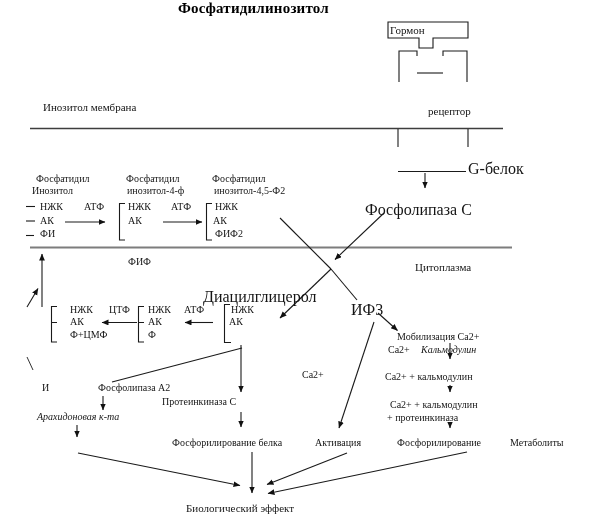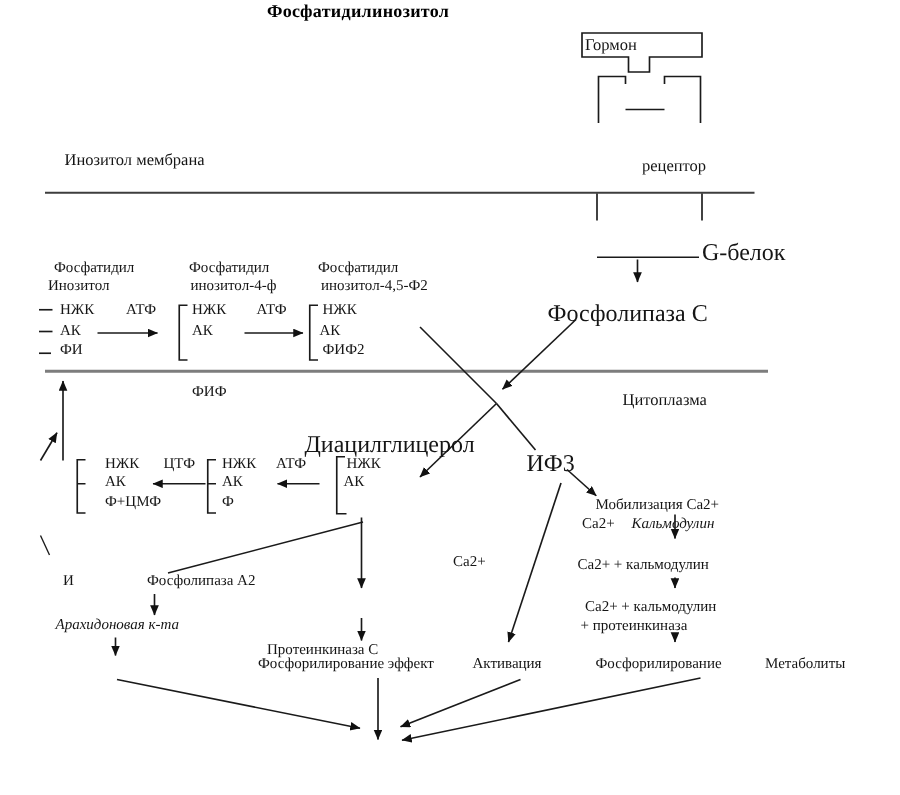--- a/index.html
+++ b/index.html
@@ -4,21 +4,21 @@
 <style>
   html,body{margin:0;padding:0;background:#fff;}
   #canvas{
     position:relative;width:600px;height:530px;background:#ffffff;
     font-family:"Liberation Serif", serif;color:#111;overflow:hidden;
   }
   .lbl{position:absolute;font-size:10px;line-height:1.12;white-space:nowrap;color:#151515;}
   .lbl.md{font-size:16px;}
   .lbl.lg{font-size:11px;}
   .title{
-    position:absolute;left:178px;top:0px;font-size:12px;font-weight:bold;
+    position:absolute;left:178px;top:0px;font-size:15px;font-weight:bold;
     letter-spacing:0.2px;white-space:nowrap;color:#000;
   }
   svg{position:absolute;left:0;top:0;}
 </style>
 </head>
 <body>
 
 <div id="canvas">
 
   <svg width="600" height="530" viewBox="0 0 600 530">
@@ -148,17 +148,18 @@
   <span class="lbl" style="left:390px;top:399px;">Са2+ + кальмодулин</span>
   <span class="lbl" style="left:387px;top:412px;">+ протеинкиназа</span>
   <span class="lbl" style="left:397px;top:437px;">Фосфорилирование</span>
   <span class="lbl" style="left:510px;top:437px;">Метаболиты</span>
   <span class="lbl" style="left:302px;top:369px;">Са2+</span>
   <span class="lbl" style="left:315px;top:437px;">Активация</span>
 
   <span class="lbl" style="left:42px;top:382px;">И</span>
   <span class="lbl" style="left:98px;top:382px;">Фосфолипаза А2</span>
   <span class="lbl" style="left:37px;top:411px;font-style:italic;">Арахидоновая к-та</span>
-  <span class="lbl" style="left:178px;top:396px;margin-top:32px;">Протеинкиназа С</span>
-  <span class="lbl" style="left:172px;top:437px;">Фосфорилирование эффект</span>
+  <span class="lbl" style="left:162px;top:396px;">Протеинкиназа С</span>
+  <span class="lbl" style="left:172px;top:437px;">Фосфорилирование белка</span>
 
+  <span class="lbl lg" style="left:186px;top:502px;">Биологический эффект</span>
 
 </div>
 
 </body></html>

